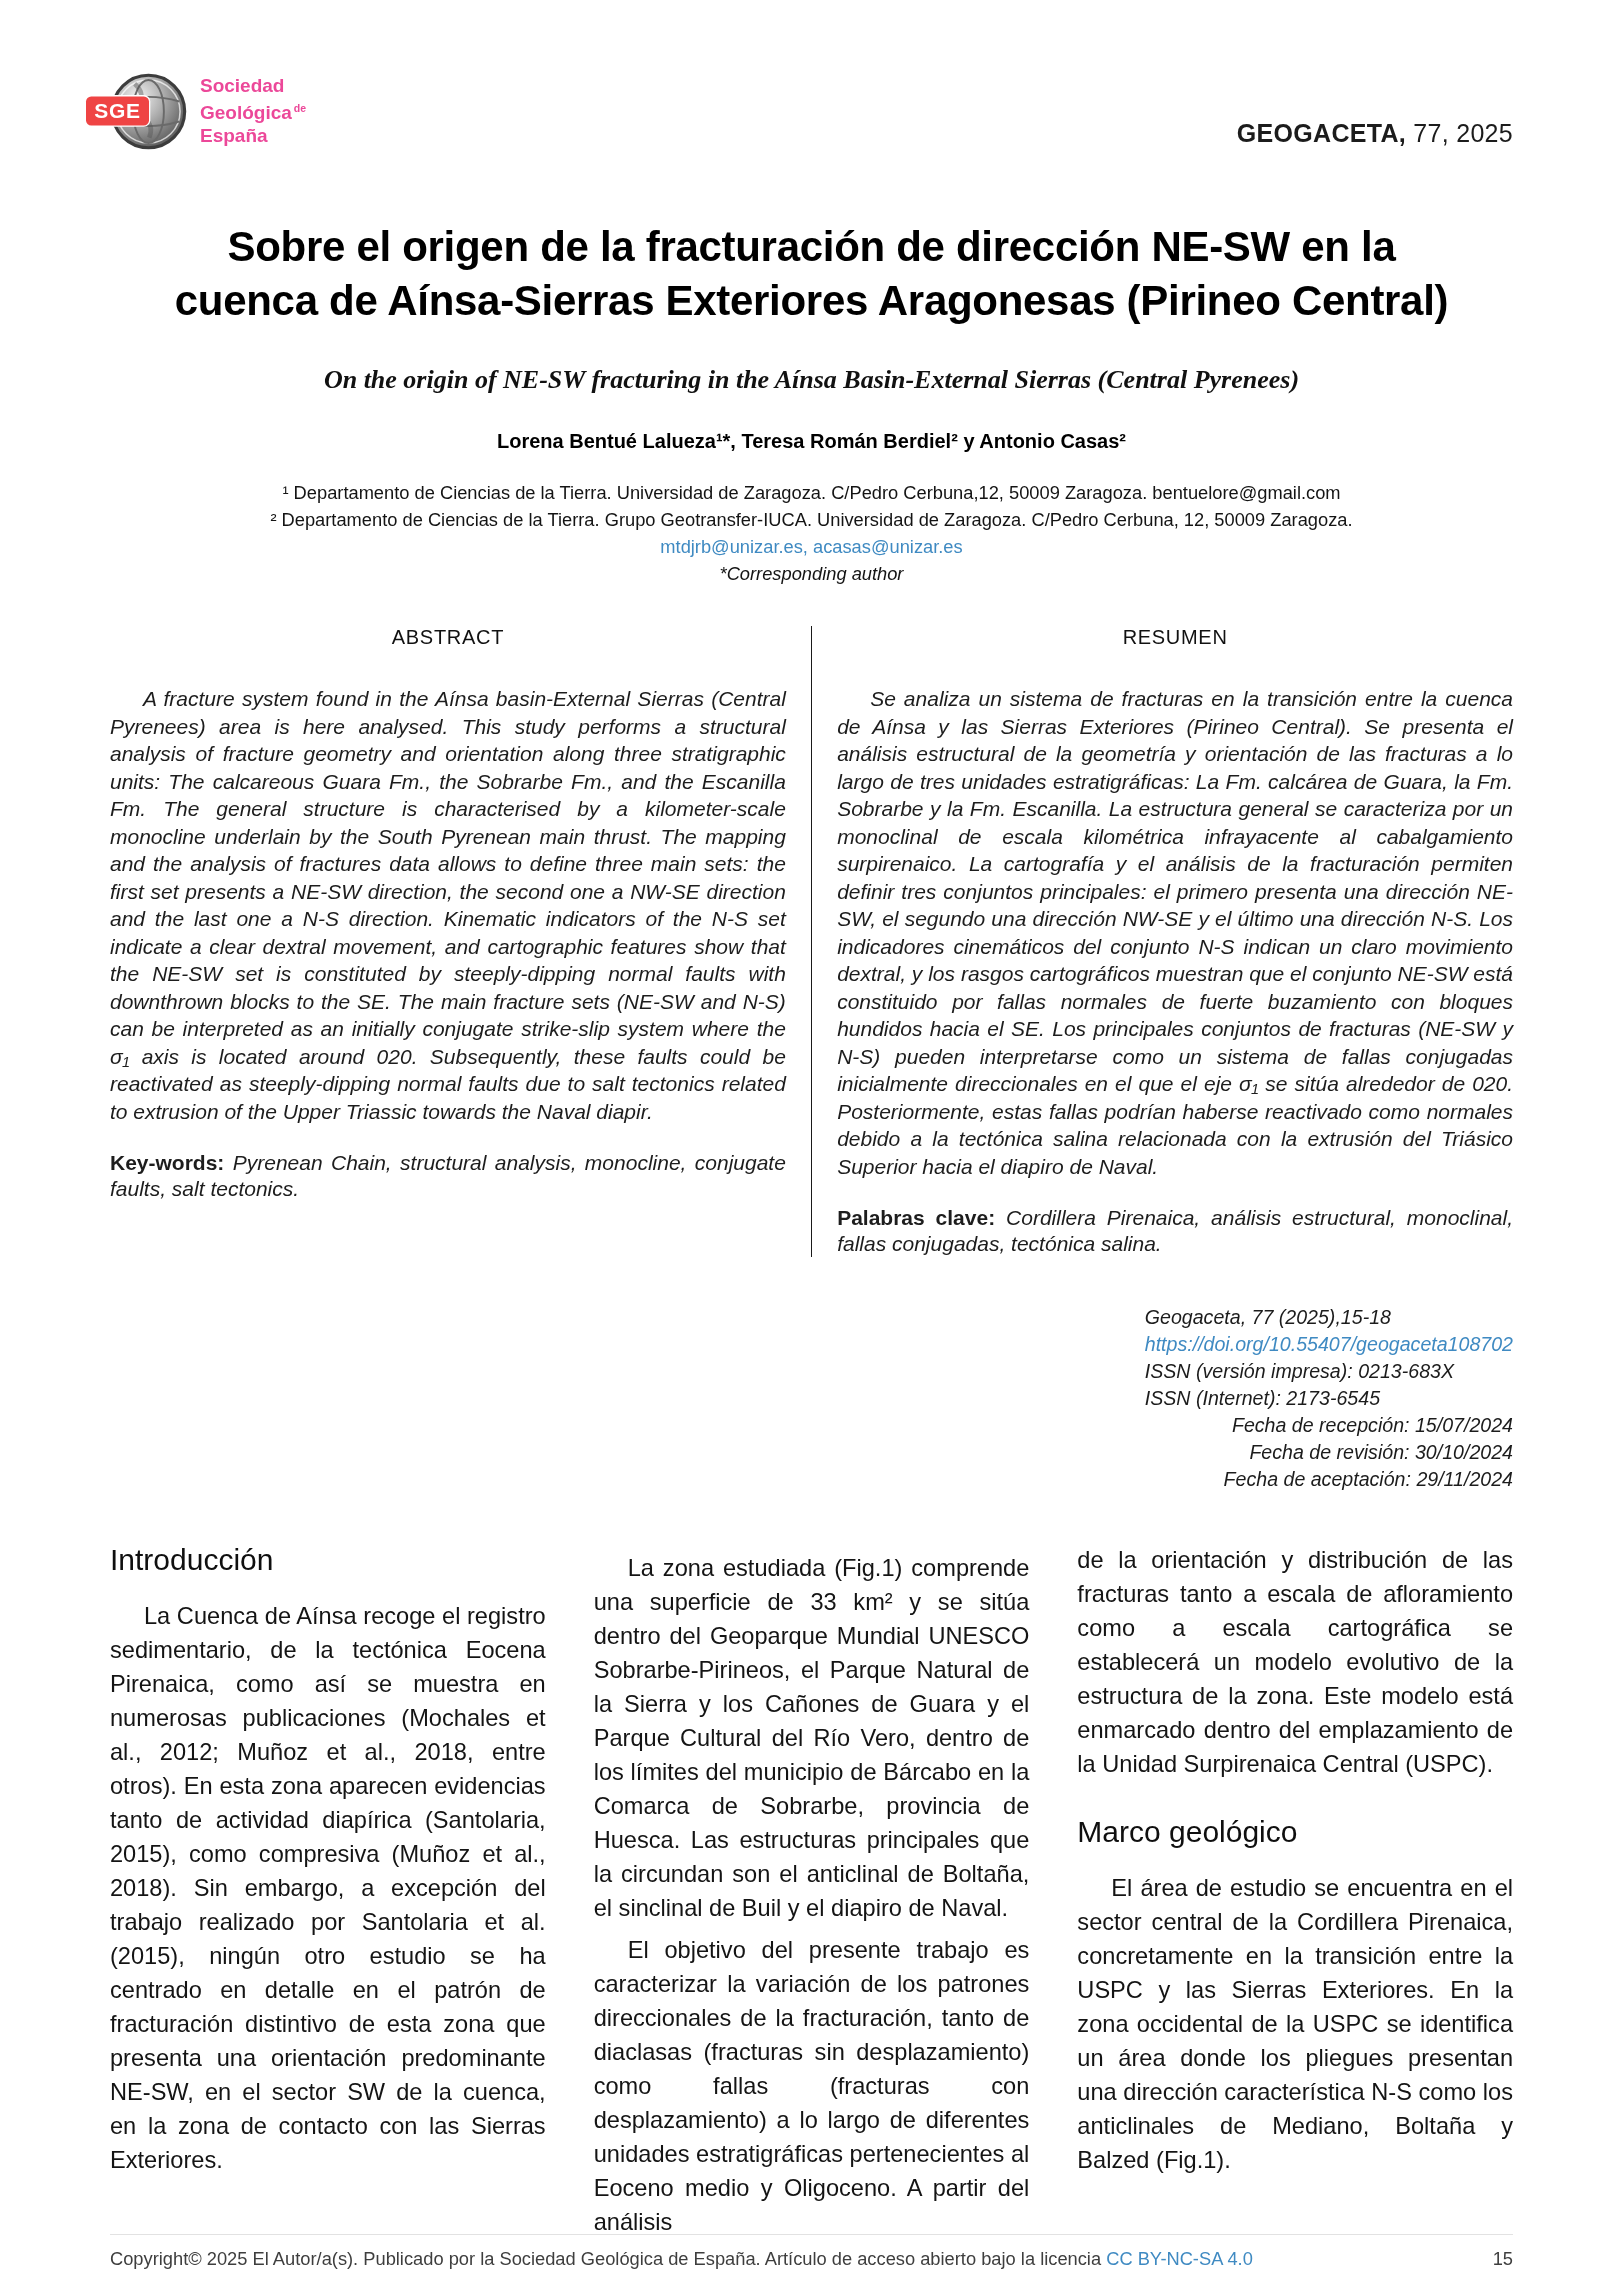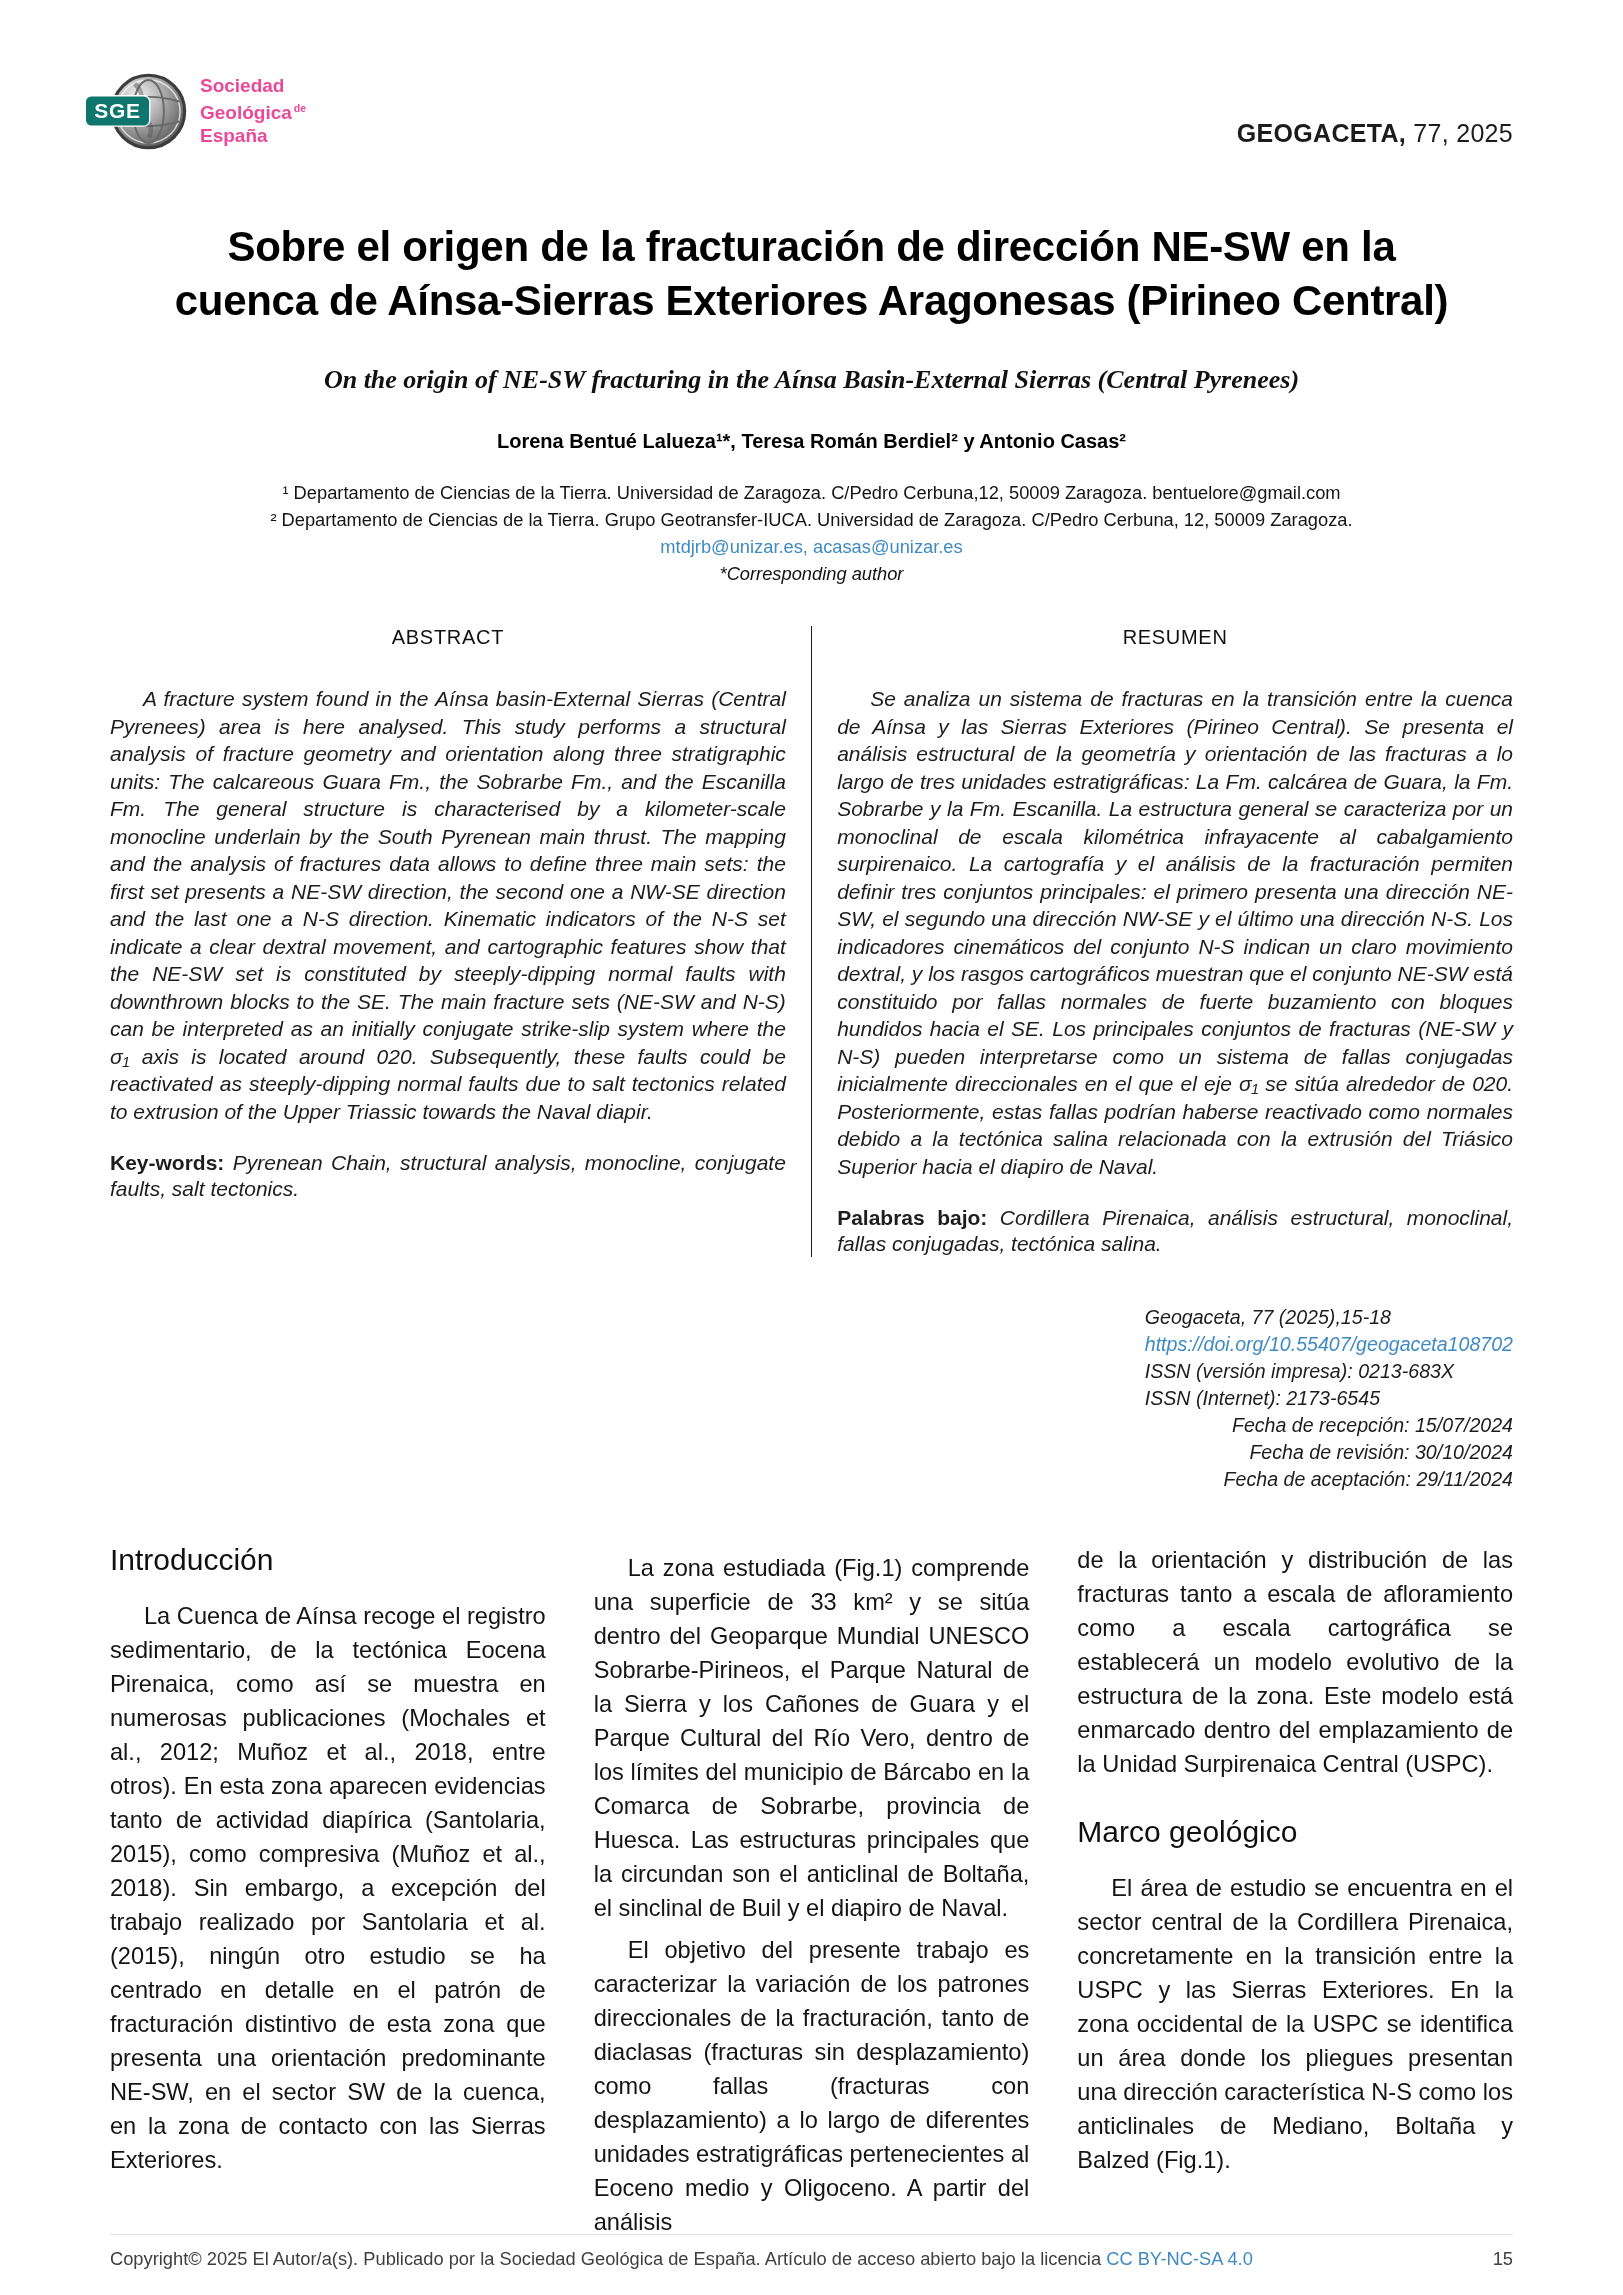--- a/index.html
+++ b/index.html
@@ -23,21 +23,21 @@
     align-items: center;
     height: 98px;
   }
   .logo { display: flex; align-items: center; gap: 13px; }
   .logo-mark { position: relative; width: 77px; height: 77px; }
   .globe { width: 77px; height: 77px; display: block; }
   .sge-badge {
     position: absolute;
     left: -23.6px; top: 50%;
     transform: translateY(-50%);
-    background: #0f766e;
+    background: #ef4444;
     color: #ffffff;
     font-weight: bold;
     font-size: 21px;
     letter-spacing: 0.7px;
     padding: 2.6px 7.9px;
     border-radius: 5.2px;
     box-shadow: 0 0 0 1.3px #ffffff;
   }
   .logo-text {
     font-size: 19px;
@@ -224,21 +224,21 @@
   <section class="abstracts">
     <div class="abs-col left" lang="en">
       <h3 class="abs-heading">ABSTRACT</h3>
       <p class="abs-text">A fracture system found in the Aínsa basin-External Sierras (Central Pyrenees) area is here analysed. This study performs a structural analysis of fracture geometry and orientation along three stratigraphic units: The calcareous Guara Fm., the Sobrarbe Fm., and the Escanilla Fm. The general structure is characterised by a kilometer-scale monocline underlain by the South Pyrenean main thrust. The mapping and the analysis of fractures data allows to define three main sets: the first set presents a NE-SW direction, the second one a NW-SE direction and the last one a N-S direction. Kinematic indicators of the N-S set indicate a clear dextral movement, and cartographic features show that the NE-SW set is constituted by steeply-dipping normal faults with downthrown blocks to the SE. The main fracture sets (NE-SW and N-S) can be interpreted as an initially conjugate strike-slip system where the σ₁ axis is located around 020. Subsequently, these faults could be reactivated as steeply-dipping normal faults due to salt tectonics related to extrusion of the Upper Triassic towards the Naval diapir.</p>
       <p class="keywords"><span class="kw-label">Key-words:</span> <span class="kw-text">Pyrenean Chain, structural analysis, monocline, conjugate faults, salt tectonics.</span></p>
     </div>
     <div class="abs-divider"></div>
     <div class="abs-col right">
       <h3 class="abs-heading">RESUMEN</h3>
       <p class="abs-text">Se analiza un sistema de fracturas en la transición entre la cuenca de Aínsa y las Sierras Exteriores (Pirineo Central). Se presenta el análisis estructural de la geometría y orientación de las fracturas a lo largo de tres unidades estratigráficas: La Fm. calcárea de Guara, la Fm. Sobrarbe y la Fm. Escanilla. La estructura general se caracteriza por un monoclinal de escala kilométrica infrayacente al cabalgamiento surpirenaico. La cartografía y el análisis de la fracturación permiten definir tres conjuntos principales: el primero presenta una dirección NE-SW, el segundo una dirección NW-SE y el último una dirección N-S. Los indicadores cinemáticos del conjunto N-S indican un claro movimiento dextral, y los rasgos cartográficos muestran que el conjunto NE-SW está constituido por fallas normales de fuerte buzamiento con bloques hundidos hacia el SE. Los principales conjuntos de fracturas (NE-SW y N-S) pueden interpretarse como un sistema de fallas conjugadas inicialmente direccionales en el que el eje σ₁ se sitúa alrededor de 020. Posteriormente, estas fallas podrían haberse reactivado como normales debido a la tectónica salina relacionada con la extrusión del Triásico Superior hacia el diapiro de Naval.</p>
-      <p class="keywords"><span class="kw-label">Palabras bajo:</span> <span class="kw-text">Cordillera Pirenaica, análisis estructural, monoclinal, fallas conjugadas, tectónica salina.</span></p>
+      <p class="keywords"><span class="kw-label">Palabras clave:</span> <span class="kw-text">Cordillera Pirenaica, análisis estructural, monoclinal, fallas conjugadas, tectónica salina.</span></p>
     </div>
   </section>
 
   <section class="meta-row">
     <div class="cite">
       <div>Geogaceta, 77 (2025),15-18</div>
       <a class="link">https://doi.org/10.55407/geogaceta108702</a>
       <div>ISSN (versión impresa): 0213-683X</div>
       <div>ISSN (Internet): 2173-6545</div>
     </div>

